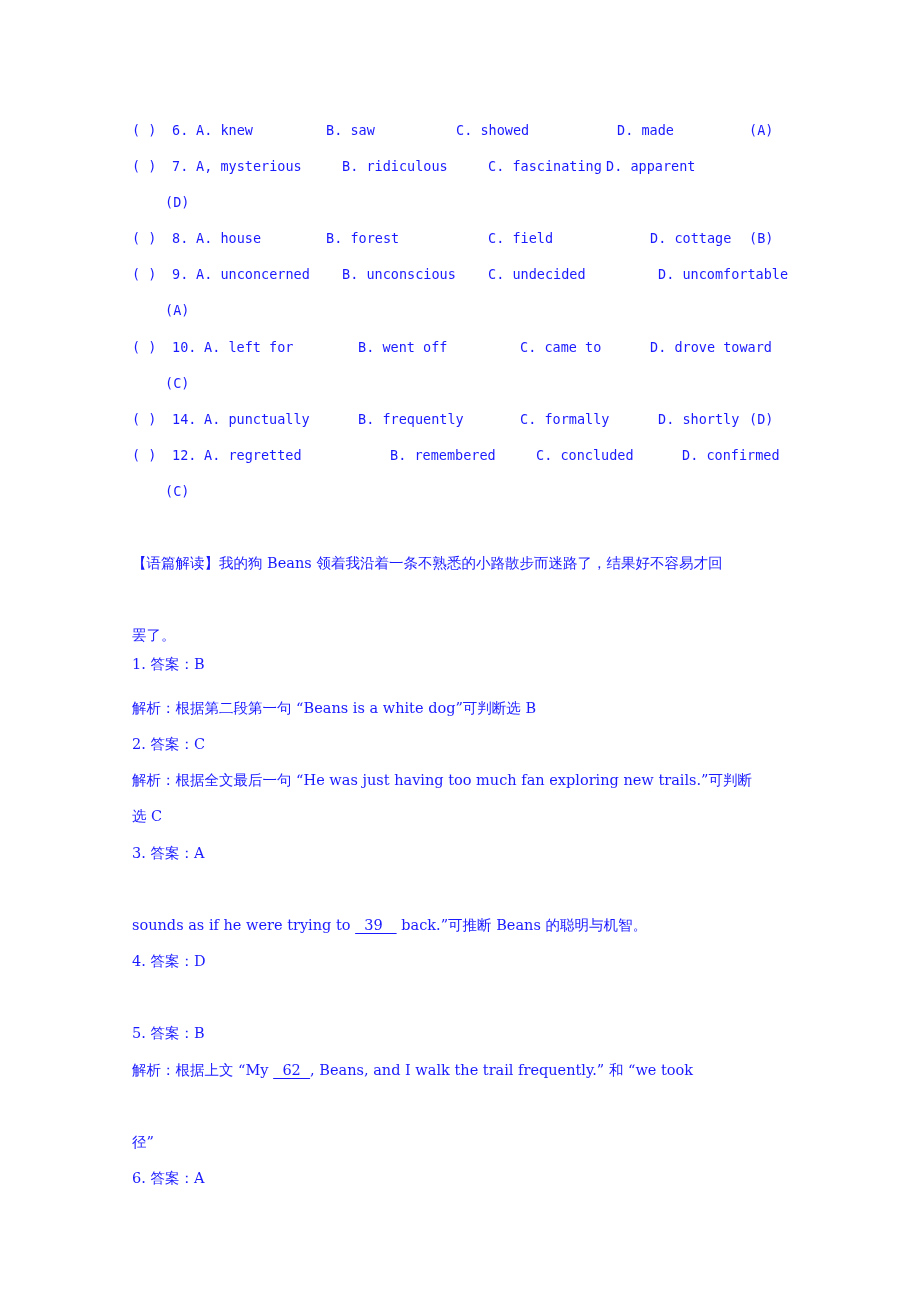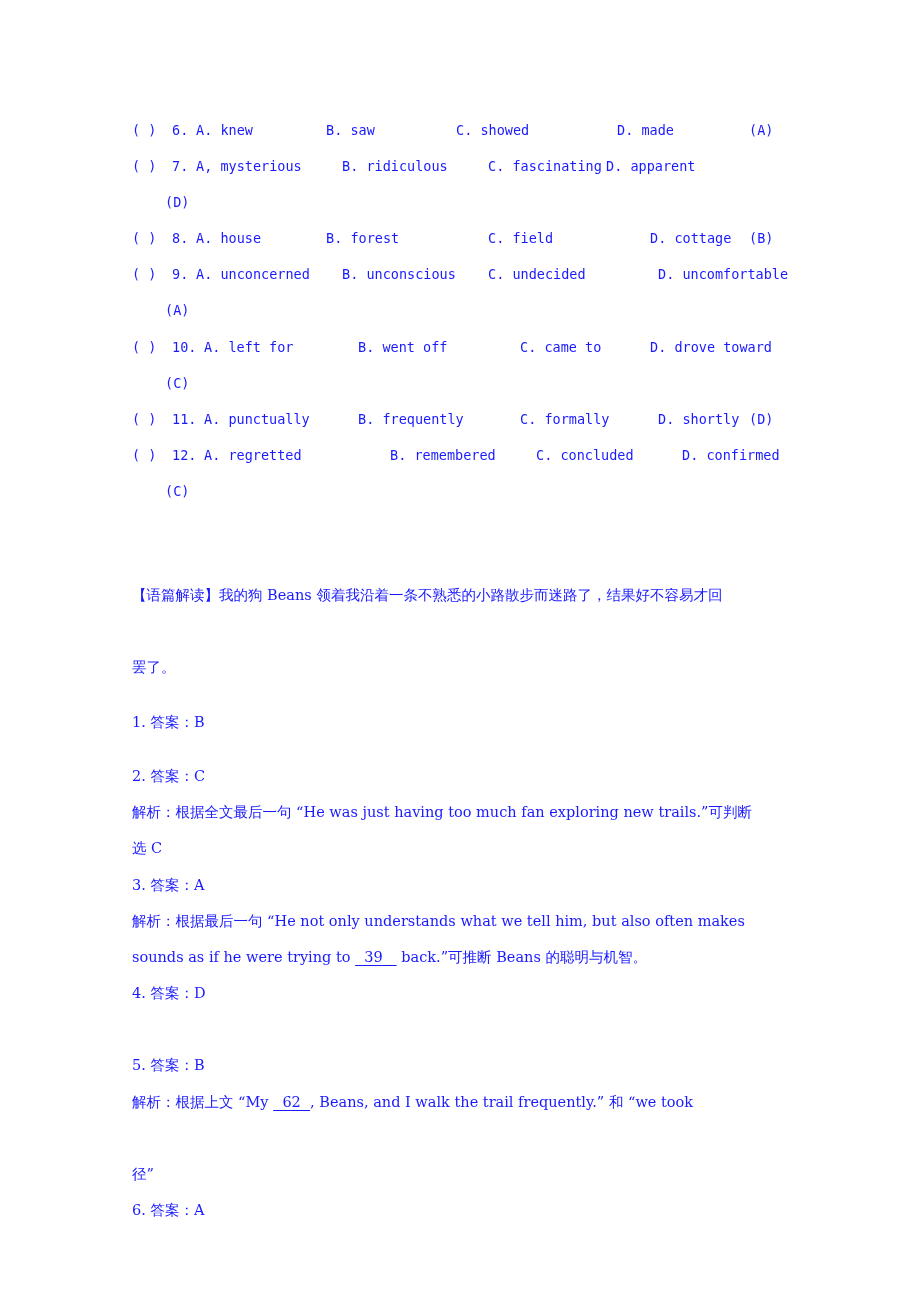--- a/index.html
+++ b/index.html
@@ -35,21 +35,20 @@
       font-size: 13.5px;
     }
     .q-row .seg {
       position: absolute;
       top: 0;
       white-space: nowrap;
     }
     .cn {
       font-family: "DejaVu Serif", "Liberation Serif", serif;
       font-size: 14.5px;
-      margin-top: 32px;
     }
     .blank {
       text-decoration: underline;
       text-underline-offset: 3px;
       white-space: pre;
     }
   </style>
 </head>
 <body>
 
@@ -100,49 +99,49 @@
     <span class="seg" style="left:40px">10.</span>
     <span class="seg" style="left:72px">A.  left for</span>
     <span class="seg" style="left:226px">B.  went off</span>
     <span class="seg" style="left:388px">C.  came to</span>
     <span class="seg" style="left:518px">D.  drove toward</span>
   </div>
   <div class="line mono" style="top:373px;left:165px;">(C)</div>
 
   <div class="line mono q-row" style="top:409px;width:680px;height:20px;">
     <span class="seg" style="left:0">( )</span>
-    <span class="seg" style="left:40px">11.</span>
+    <span class="seg" style="left:40px">14.</span>
     <span class="seg" style="left:72px">A.  punctually</span>
     <span class="seg" style="left:226px">B.  frequently</span>
     <span class="seg" style="left:388px">C.  formally</span>
     <span class="seg" style="left:526px">D.  shortly</span>
     <span class="seg" style="left:617px">(D)</span>
   </div>
 
   <div class="line mono q-row" style="top:445px;width:680px;height:20px;">
     <span class="seg" style="left:0">( )</span>
     <span class="seg" style="left:40px">12.</span>
     <span class="seg" style="left:72px">A.  regretted</span>
     <span class="seg" style="left:258px">B.  remembered</span>
     <span class="seg" style="left:404px">C.  concluded</span>
     <span class="seg" style="left:550px">D.   confirmed</span>
   </div>
   <div class="line mono" style="top:481px;left:165px;">(C)</div>
 
   <div class="line cn" style="top:553px;">【语篇解读】我的狗 Beans 领着我沿着一条不熟悉的小路散步而迷路了，结果好不容易才回</div>
   <div class="line cn" style="top:625px;">罢了。</div>
 
-  <div class="line cn" style="top:680px;">1.  答案：B</div>
+  <div class="line cn" style="top:654px;">1.  答案：B</div>
+  <div class="line cn" style="top:698px;">解析：根据第二段第一句 “Beans is a white dog”可判断选 B</div>
 
   <div class="line cn" style="top:734px;">2.  答案：C</div>
   <div class="line cn" style="top:770px;">解析：根据全文最后一句 “He was just having too much fan exploring new trails.”可判断</div>
   <div class="line cn" style="top:806px;">选 C</div>
 
   <div class="line cn" style="top:843px;">3.  答案：A</div>
-  <div class="line cn" style="top:879px;">解析：根据最后一句 “He not only understands what we tell him, but also often makes</div>
   <div class="line cn" style="top:915px;">
     <span>sounds as if he were trying to </span><span class="blank">  39   </span><span> back.”可推断 Beans 的聪明与机智。</span>
   </div>
 
   <div class="line cn" style="top:951px;">4.  答案：D</div>
 
   <div class="line cn" style="top:1023px;">5.  答案：B</div>
   <div class="line cn" style="top:1060px;">
     <span>解析：根据上文 “My </span><span class="blank">  62  </span><span>, Beans, and I walk the trail frequently.” 和 “we took</span>
   </div>

